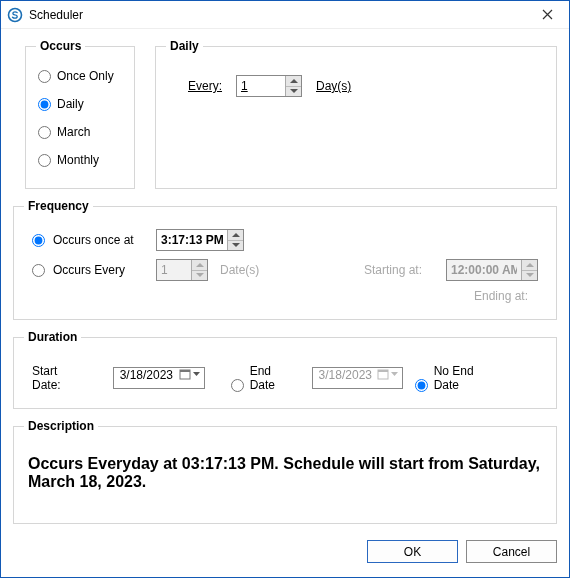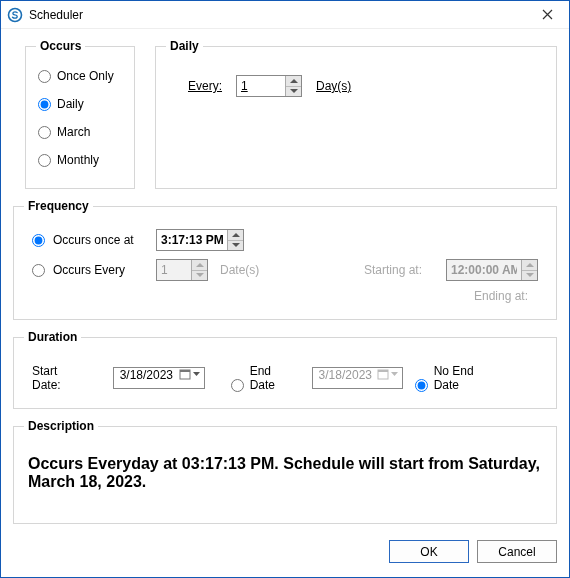--- a/index.html
+++ b/index.html
@@ -38,21 +38,21 @@
 .dateinput { display: inline-flex; align-items: flex-start; height: 22px; border: 1px solid #888; background: #fff; padding: 0 4px 0 6px; width: 96px; justify-content: space-between; }
 .dateinput span.txt { font-size: 12px; }
 .dateinput.disabled { color: #999; }
 .dateinput .cal { display: inline-flex; align-items: center; gap: 2px; }
 .dur-right { display: flex; flex-direction: row; gap: 12px; margin-left: auto; padding-right: 40px; }
 .dur-right .radio-row { gap: 6px; }
 .dur-right-top { display: flex; align-items: center; gap: 16px; }
 .description-box { flex: 1; min-height: 90px; }
 .desc-text { font-weight: bold; padding: 10px 4px 0 4px; font-size: 16px; }
 .footer { display: flex; justify-content: flex-end; gap: 8px; padding: 8px 12px 14px 0; }
-.btn { width: 80px; height: 23px; border: 1px solid #888; background: #fdfdfd; display: flex; align-items: center; justify-content: center; cursor: default; }
+.btn { width: 91px; height: 23px; border: 1px solid #888; background: #fdfdfd; display: flex; align-items: center; justify-content: center; cursor: default; }
 .btn.primary { border: 1px solid #2968c0; }
 label { cursor: default; }
 </style>
 </head>
 <body>
 
 <div class="window">
   <div class="titlebar">
     <span class="icon">
       <svg viewBox="0 0 16 16">

